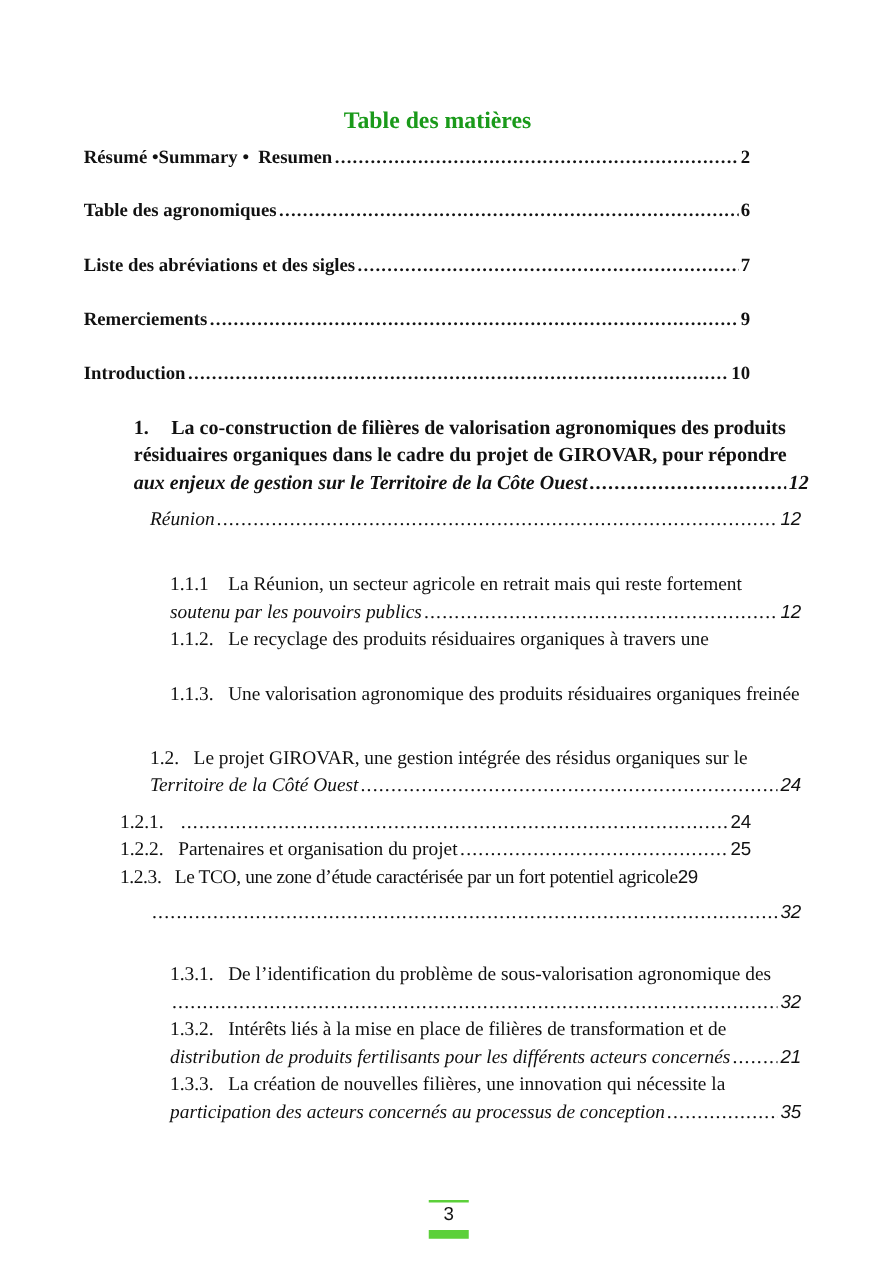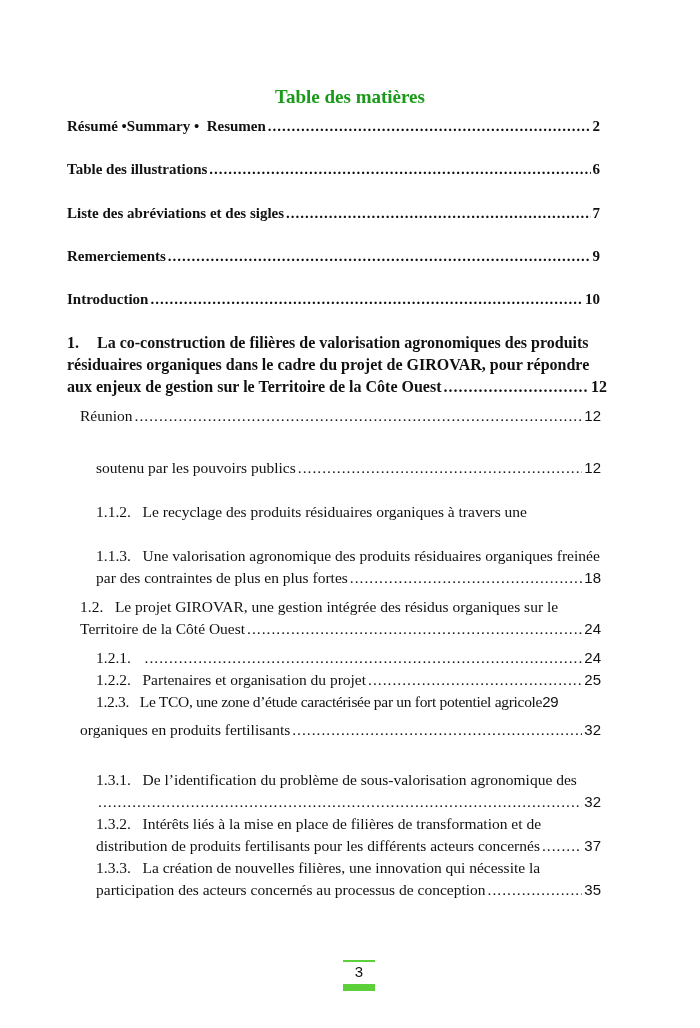--- a/index.html
+++ b/index.html
@@ -8,42 +8,42 @@
   .title { position: absolute; top: 86px; left: 0; width: 700px; text-align: center;
            font-weight: bold; font-size: 19px; color: #1a9a1a; }
   .entry { position: absolute; display: flex; align-items: baseline; }
   .lvl0 { left: 67px; width: 533px; font-weight: bold; font-size: 15px; }
   .lvl1 { left: 80px; width: 521px; font-size: 15.5px; line-height: 22px; }
   .lvl2 { left: 96px; width: 505px; font-size: 15.5px; line-height: 22px; }
   .dots { flex: 1; overflow: hidden; white-space: nowrap; margin: 0 2px; }
   .dots::after { content: "................................................................................................................................................................................................................"; letter-spacing: 1px; }
   .pg { white-space: nowrap; }
   .pgsans { font-family: "Liberation Sans", sans-serif; font-size: 15px; }
-  .block { position: absolute; }
+  .block { position: absolute; margin-left: 40px; }
   .block .line { white-space: nowrap; }
-  .block .last { display: flex; align-items: center; }
+  .block .last { display: flex; align-items: center; font-style: italic; }
   .ch1 { left: 67px; width: 540px; top: 332px; font-weight: bold; font-size: 16px; line-height: 22px; }
   .num { display: inline-block; width: 30px; }
   .footer-line { position: absolute; left: 343px; top: 960px; width: 32px; height: 2px; background: #5cd03a; }
   .footer-num { position: absolute; left: 343px; top: 963px; width: 32px; text-align: center;
                 font-family: "Liberation Sans", sans-serif; font-size: 15px; }
   .footer-bar { position: absolute; left: 343px; top: 984px; width: 32px; height: 7px; background: #5cd03a; }
 </style>
 </head>
 <body>
 
 <div class="title">Table des matières</div>
 
 <div class="entry lvl0" style="top:118px">
   <span style="white-space:pre">Résumé •Summary •  Resumen</span>
   <span class="dots"></span>
   <span class="pg">2</span>
 </div>
 <div class="entry lvl0" style="top:161px">
-  <span>Table des illustrations</span>
+  <span>Table des agronomiques</span>
   <span class="dots"></span>
   <span class="pg">6</span>
 </div>
 <div class="entry lvl0" style="top:205px">
   <span>Liste des abréviations et des sigles</span>
   <span class="dots"></span>
   <span class="pg">7</span>
 </div>
 <div class="entry lvl0" style="top:248px">
   <span>Remerciements</span>
@@ -68,38 +68,34 @@
 
 <div class="block lvl1" style="top:405px">
   <div class="last">
       <span>Réunion</span>
       <span class="dots"></span>
       <span class="pg pgsans">12</span>
     </div>
 </div>
 
 <div class="block lvl2" style="top:457px">
+  <div class="line"><span>1.1.1</span>&nbsp;&nbsp;&nbsp;&nbsp;<span>La Réunion, un secteur agricole en retrait mais qui reste fortement</span></div>
   <div class="last">
       <span>soutenu par les pouvoirs publics</span>
       <span class="dots"></span>
       <span class="pg pgsans">12</span>
     </div>
 </div>
 
 <div class="block lvl2" style="top:501px">
   <div class="line"><span>1.1.2.</span>&nbsp;&nbsp;&nbsp;<span>Le recyclage des produits résiduaires organiques à travers une</span></div>
 </div>
 
 <div class="block lvl2" style="top:545px">
   <div class="line"><span>1.1.3.</span>&nbsp;&nbsp;&nbsp;<span>Une valorisation agronomique des produits résiduaires organiques freinée</span></div>
-  <div class="last">
-      <span>par des contraintes de plus en plus fortes</span>
-      <span class="dots"></span>
-      <span class="pg pgsans">18</span>
-    </div>
 </div>
 
 <div class="block lvl1" style="top:596px">
   <div class="line"><span>1.2.</span>&nbsp;&nbsp;&nbsp;<span>Le projet GIROVAR, une gestion intégrée des résidus organiques sur le</span></div>
   <div class="last">
       <span>Territoire de la Côté Ouest</span>
       <span class="dots"></span>
       <span class="pg pgsans">24</span>
     </div>
 </div>
@@ -116,40 +112,39 @@
   <span class="pg pgsans">25</span>
 </div>
 
 <div class="entry lvl2" style="top:691px; letter-spacing:-0.3px">
   <span>1.2.3.</span>&nbsp;&nbsp;&nbsp;<span style="white-space:nowrap">Le TCO, une zone d’étude caractérisée par un fort potentiel agricole</span>
   <span class="pg pgsans">29</span>
 </div>
 
 <div class="block lvl1" style="top:719px; width:540px">
   <div class="last" style="width:521px">
-      <span>organiques en produits fertilisants</span>
       <span class="dots"></span>
       <span class="pg pgsans">32</span>
     </div>
 </div>
 
 <div class="block lvl2" style="top:769px">
   <div class="line"><span>1.3.1.</span>&nbsp;&nbsp;&nbsp;<span>De l’identification du problème de sous-valorisation agronomique des</span></div>
   <div class="last">
       <span class="dots"></span>
       <span class="pg pgsans">32</span>
     </div>
 </div>
 
 <div class="block lvl2" style="top:813px">
   <div class="line"><span>1.3.2.</span>&nbsp;&nbsp;&nbsp;<span>Intérêts liés à la mise en place de filières de transformation et de</span></div>
   <div class="last">
       <span style="white-space:nowrap">distribution de produits fertilisants pour les différents acteurs concernés</span>
       <span class="dots"></span>
-      <span class="pg pgsans">37</span>
+      <span class="pg pgsans">21</span>
     </div>
 </div>
 
 <div class="block lvl2" style="top:857px">
   <div class="line"><span>1.3.3.</span>&nbsp;&nbsp;&nbsp;<span>La création de nouvelles filières, une innovation qui nécessite la</span></div>
   <div class="last">
       <span>participation des acteurs concernés au processus de conception</span>
       <span class="dots"></span>
       <span class="pg pgsans">35</span>
     </div>

